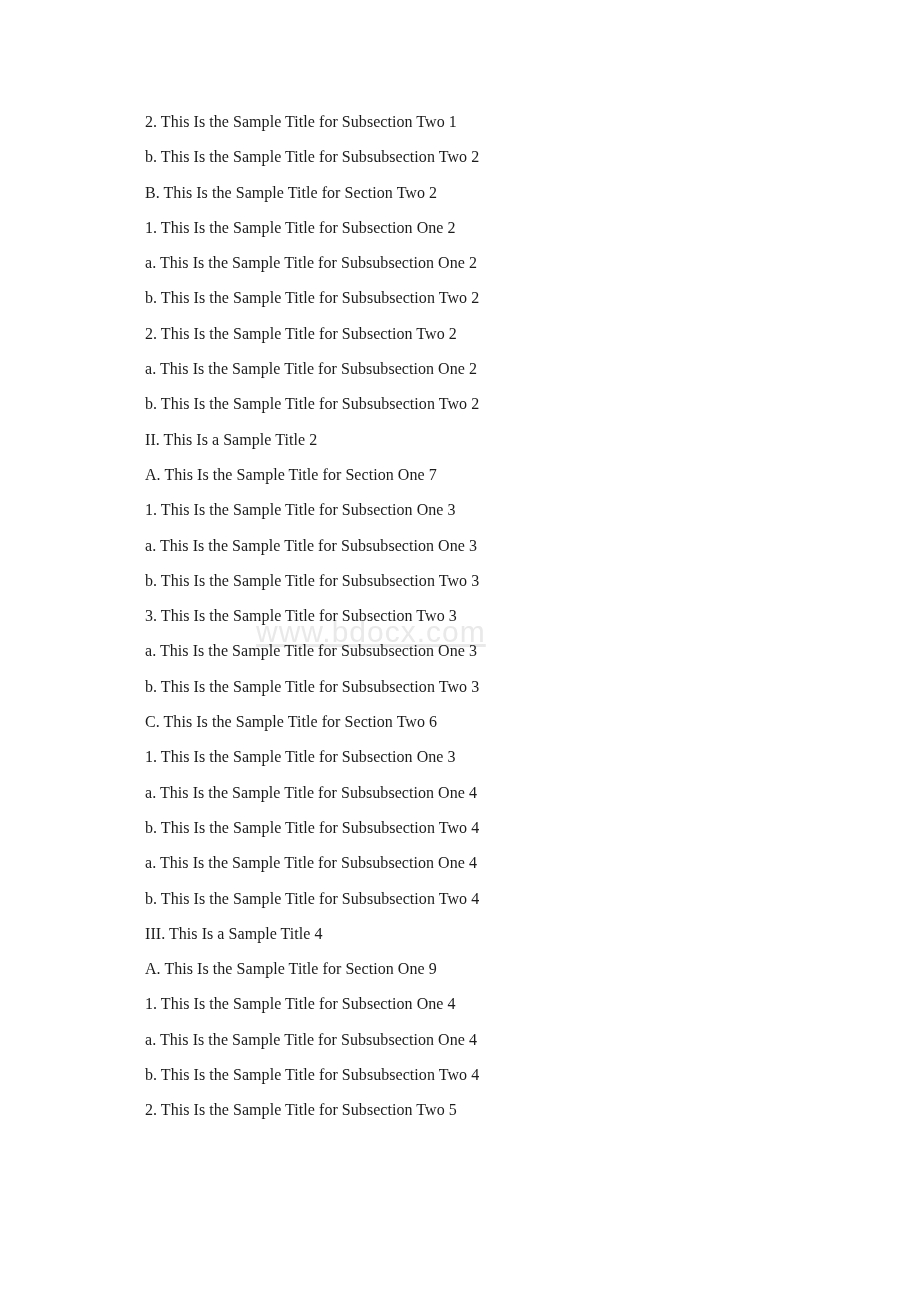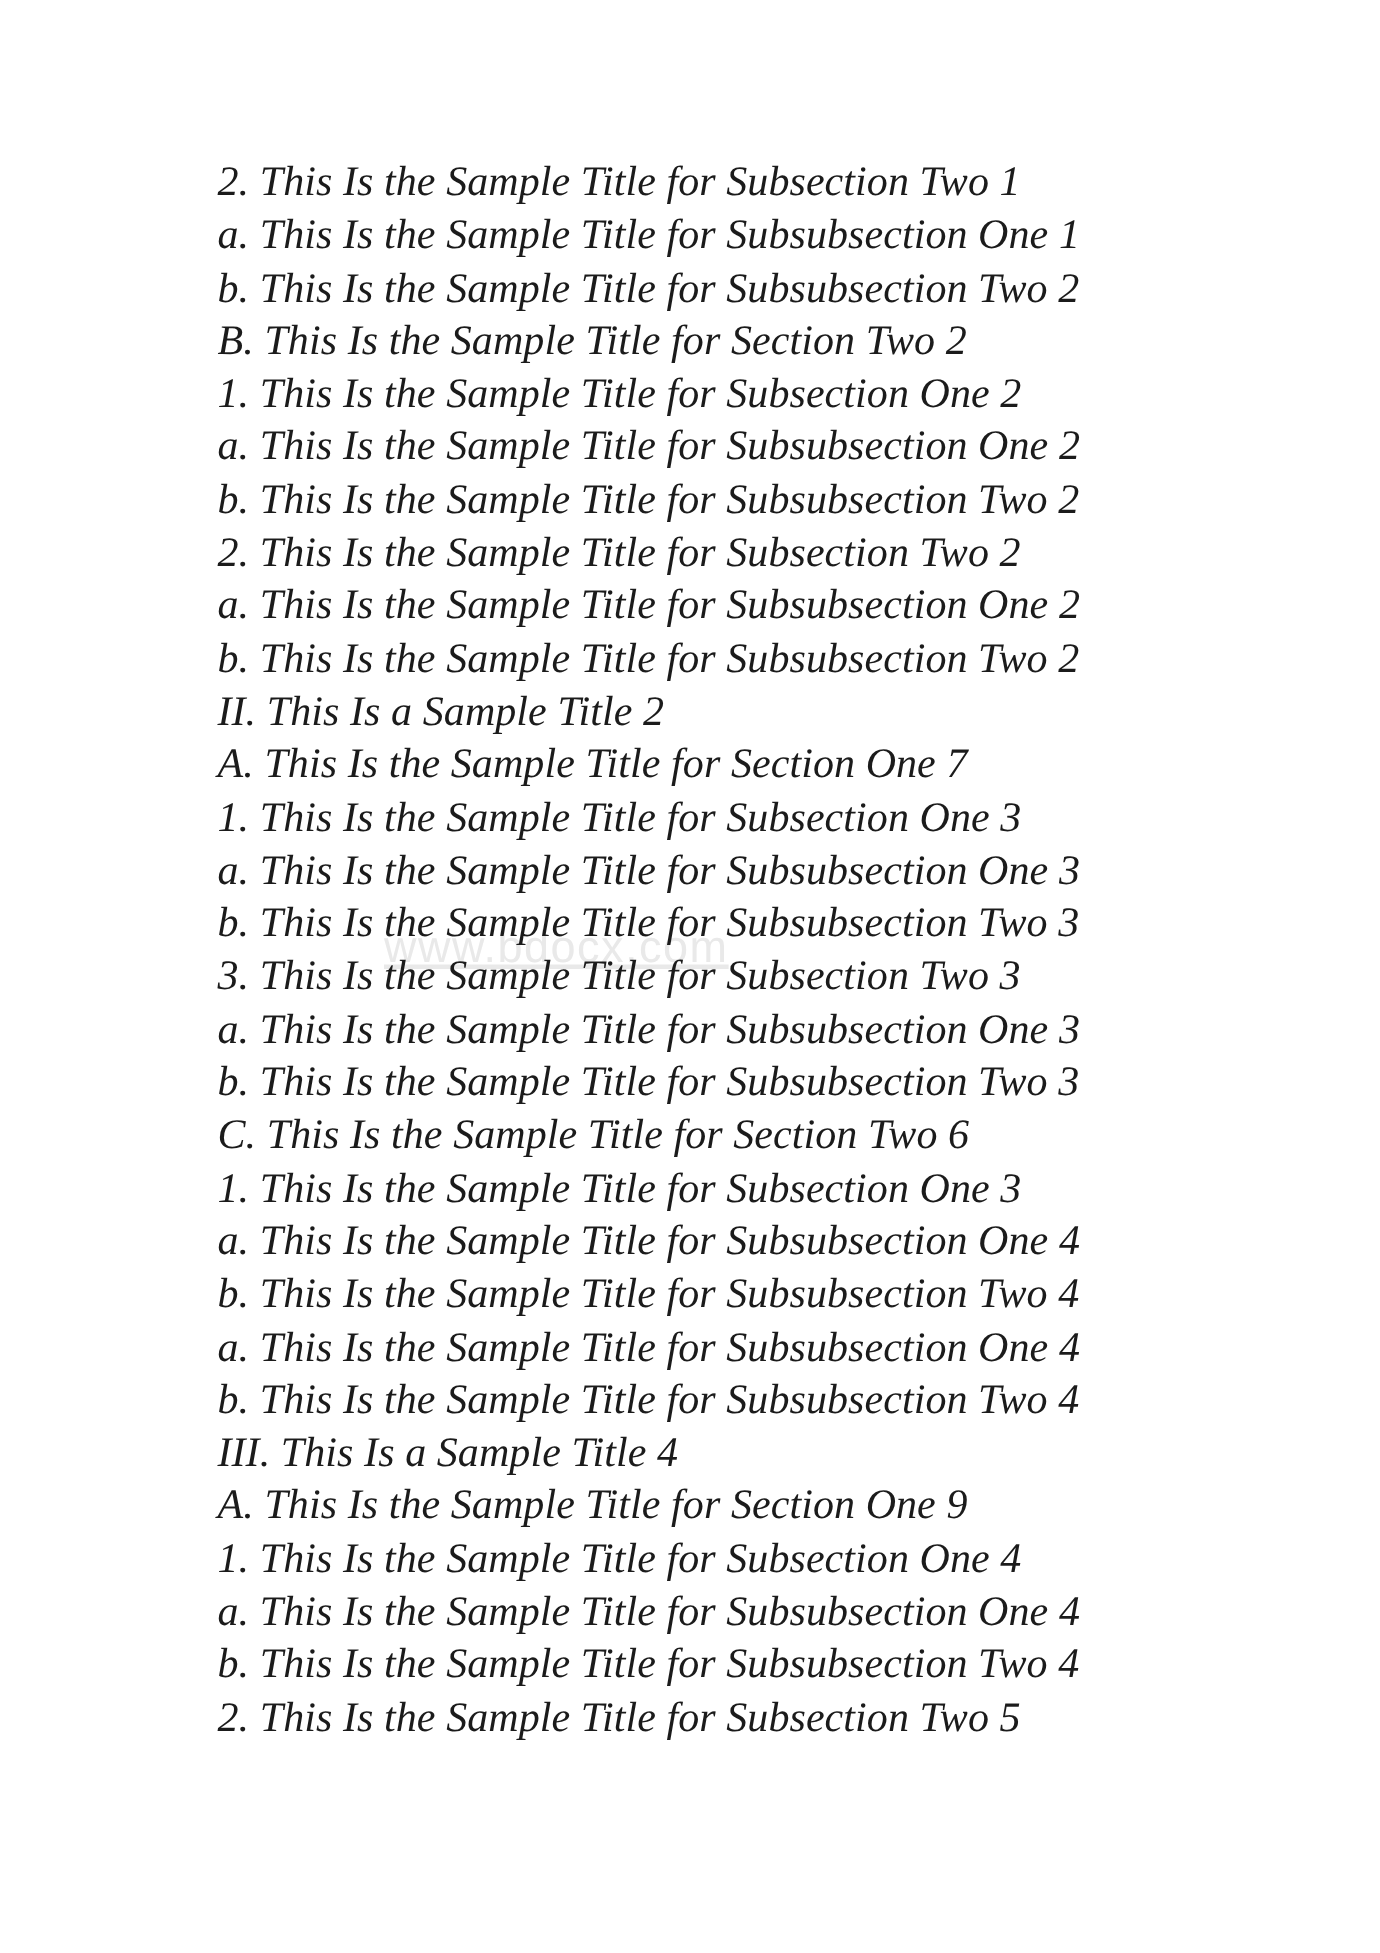--- a/index.html
+++ b/index.html
@@ -38,38 +38,36 @@
     text-decoration: underline;
   }
   #outline {
     position: absolute;
     left: 145px;
     top: 104px;
     width: 640px;
     z-index: 2;
   }
   .outline-line {
-    font-size: 28px;
+    font-size: 16px;
     line-height: 35.3px;
     color: #1b1b1b;
     white-space: nowrap;
     letter-spacing: 0.05px;
-    font-style: italic;
   }
 </style>
 </head>
 <body>
 
 <div id="page">
 
   <div id="watermark">www.bdocx.com</div>
 
   <div id="outline">
       <div class="outline-line">2. This Is the Sample Title for Subsection Two 1</div>
-      <div class="outline-line">a. This Is the Sample Title for Subsubsection One 1</div>
       <div class="outline-line">b. This Is the Sample Title for Subsubsection Two 2</div>
       <div class="outline-line">B. This Is the Sample Title for Section Two 2</div>
       <div class="outline-line">1. This Is the Sample Title for Subsection One 2</div>
       <div class="outline-line">a. This Is the Sample Title for Subsubsection One 2</div>
       <div class="outline-line">b. This Is the Sample Title for Subsubsection Two 2</div>
       <div class="outline-line">2. This Is the Sample Title for Subsection Two 2</div>
       <div class="outline-line">a. This Is the Sample Title for Subsubsection One 2</div>
       <div class="outline-line">b. This Is the Sample Title for Subsubsection Two 2</div>
       <div class="outline-line">II. This Is a Sample Title 2</div>
       <div class="outline-line">A. This Is the Sample Title for Section One 7</div>

